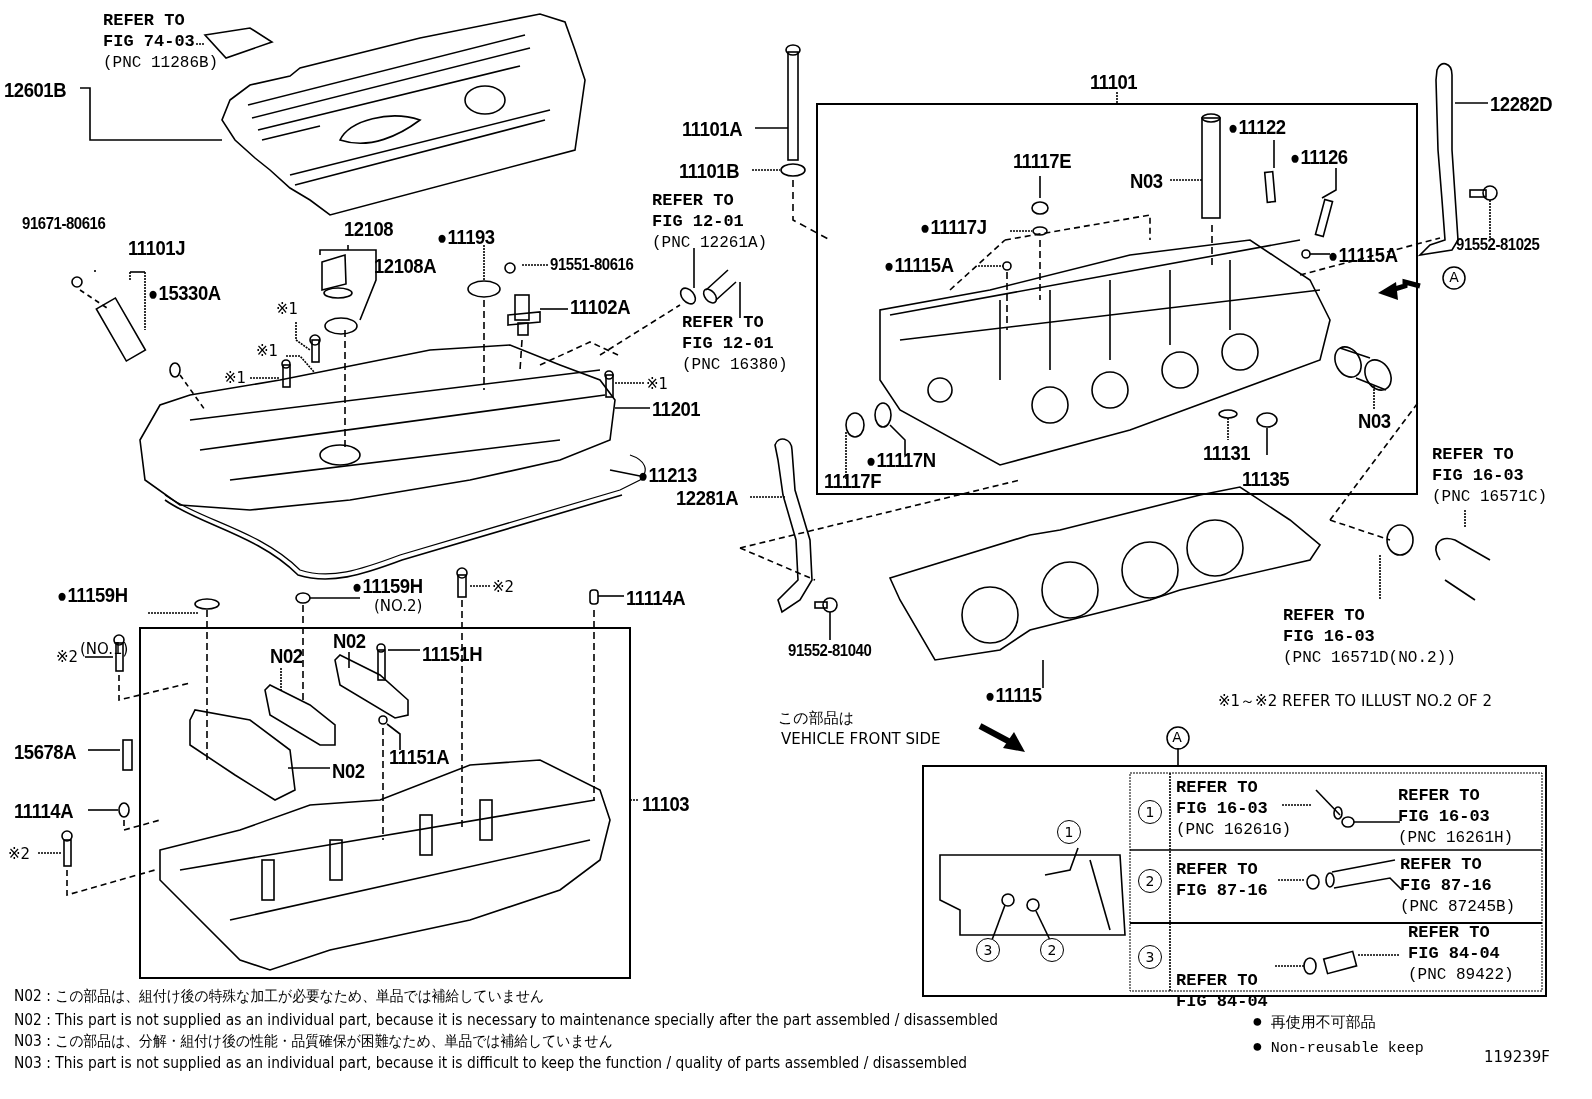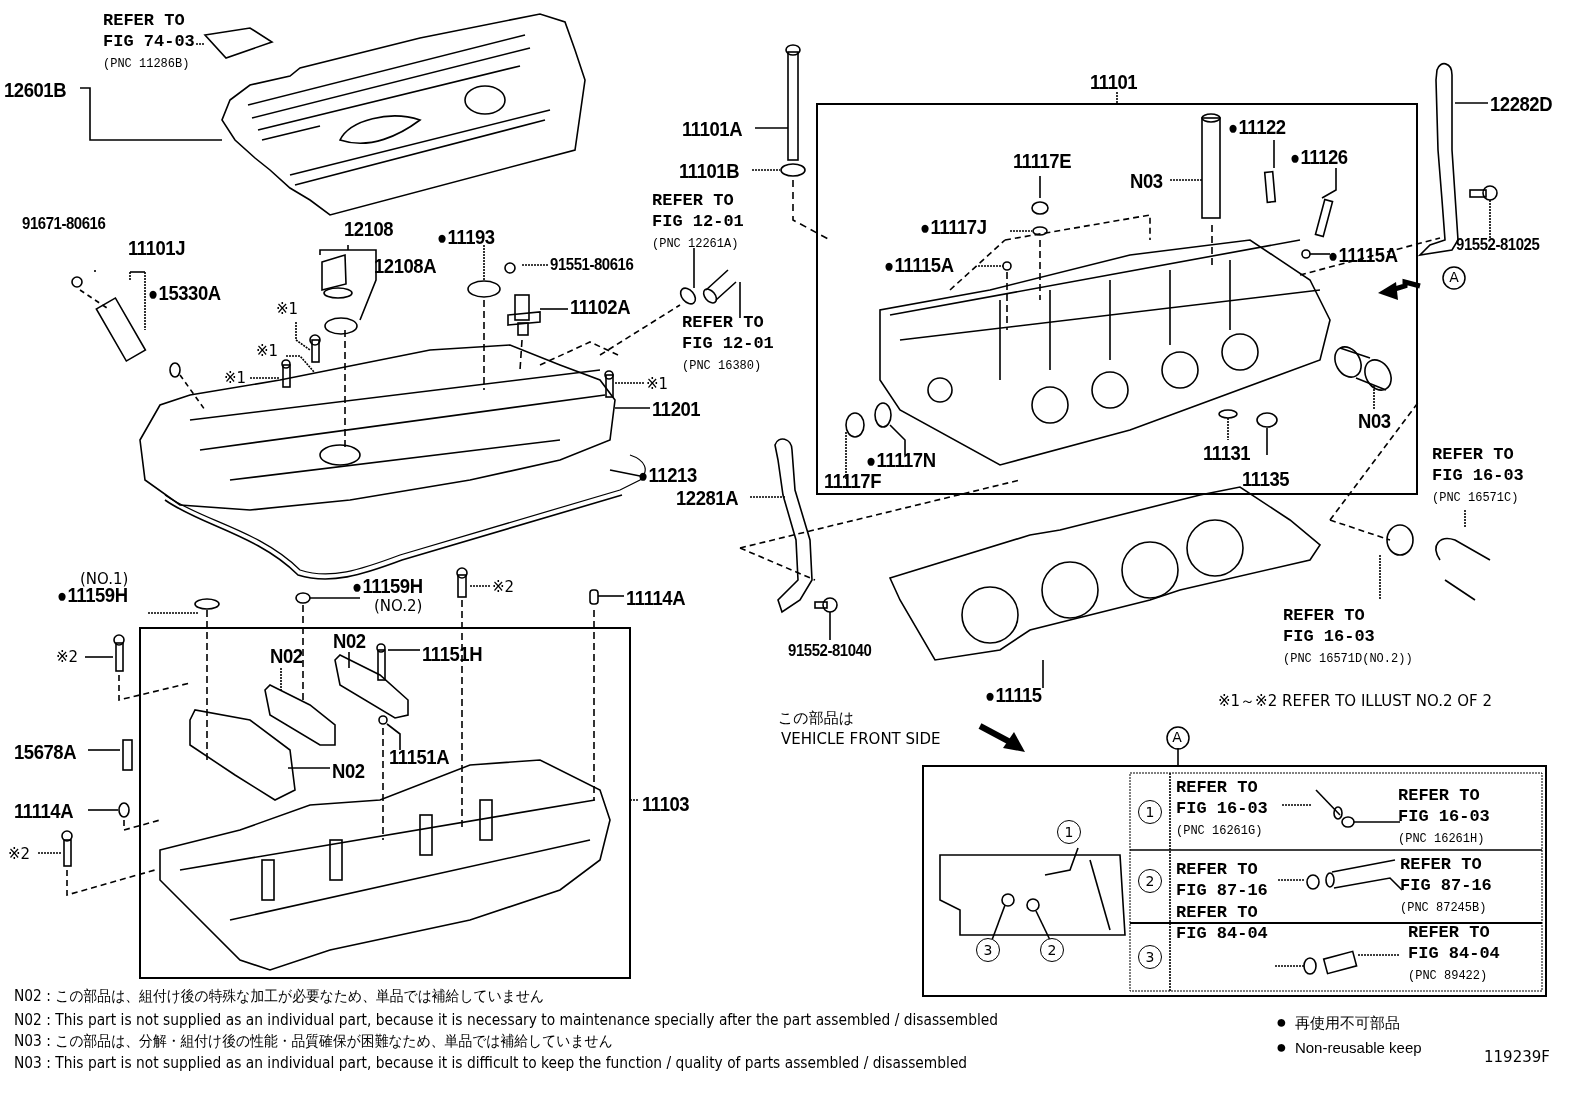--- a/index.html
+++ b/index.html
@@ -3,27 +3,27 @@
 <meta charset="utf-8">
 <style>
   html, body { margin:0; padding:0; background:#ffffff; }
   body { width:1592px; height:1099px; position:relative; overflow:hidden;
          font-family:"Liberation Sans", sans-serif; color:#000; }
   #canvas { position:absolute; left:0; top:0; width:1592px; height:1099px; }
   .lbl { position:absolute; font-family:"Liberation Sans Narrow","Liberation Sans", sans-serif;
          font-weight:bold; font-size:21px; letter-spacing:-0.5px; white-space:nowrap; line-height:1; transform:scaleX(0.88); transform-origin:left top; }
   .ref { position:absolute; font-family:"Liberation Mono","DejaVu Sans Mono", monospace;
          font-weight:bold; font-size:17px; line-height:21px; white-space:pre; }
-  .ref .pnc { font-weight:normal; font-size:12px; }
+  .ref .pnc { font-weight:normal; font-size:16px; }
   .note { position:absolute; font-family:"DejaVu Sans", sans-serif; font-size:15px; white-space:nowrap; transform:scaleX(0.92); transform-origin:left top; }
   .small { position:absolute; font-family:"DejaVu Sans", sans-serif; font-size:15px; white-space:nowrap; }
   .dot::before { content:"●"; font-size:19px; margin-right:1px; }
   .circ { position:absolute; width:22px; height:22px; border:1.5px solid #000; border-radius:50%;
           font-family:"DejaVu Sans", sans-serif; font-size:14px; text-align:center; line-height:22px; background:#fff; }
-  .legend-row { position:absolute; font-family:Liberation Sans, sans-serif; font-size:15px; white-space:nowrap;margin-left:24px; }
+  .legend-row { position:absolute; font-family:Liberation Mono, monospace; font-size:15px; white-space:nowrap; }
   .legend-row .bullet { font-size:18px; margin-right:8px; }
 </style>
 </head>
 <body>
 
 <svg id="canvas" viewBox="0 0 1592 1099" xmlns="http://www.w3.org/2000/svg" fill="none" stroke="#000" stroke-width="1.6">
 
   <g>
     <path d="M230,100 L250,85 L290,76 L300,68 L420,38 L540,14 L565,22 L575,50 L585,80 L575,150 L330,215 L310,200 L290,188 L270,170 L255,158 L235,140 L222,120 Z"></path>
     <path d="M248,105 L525,35"></path>
@@ -360,21 +360,21 @@
 <div class="ref" style="left:1432px;top:444px"><span>REFER TO</span>
 <span>FIG 16-03</span>
 <span class="pnc">(PNC 16571C)</span></div>
 <div class="ref" style="left:1283px;top:605px"><span>REFER TO</span>
 <span>FIG 16-03</span>
 <span class="pnc">(PNC 16571D(NO.2))</span></div>
 
 <div class="small" style="left:1218px;top:692px">※1～※2  REFER TO ILLUST NO.2 OF 2</div>
 
 <div class="lbl dot" style="left:57px;top:584px">11159H</div>
-<div class="small" style="left:80px;top:570px">(NO.1)</div>
+<div class="small" style="left:80px;top:640px">(NO.1)</div>
 <div class="lbl dot" style="left:352px;top:575px">11159H</div>
 <div class="small" style="left:374px;top:597px">(NO.2)</div>
 <div class="small" style="left:492px;top:578px">※2</div>
 <div class="lbl" style="left:626px;top:587px">11114A</div>
 <div class="small" style="left:56px;top:648px">※2</div>
 <div class="lbl" style="left:270px;top:645px">N02</div>
 <div class="lbl" style="left:333px;top:630px">N02</div>
 <div class="lbl" style="left:422px;top:643px">11151H</div>
 <div class="lbl" style="left:389px;top:746px">11151A</div>
 <div class="lbl" style="left:332px;top:760px">N02</div>
@@ -397,21 +397,21 @@
 <div class="ref" style="left:1398px;top:785px"><span>REFER TO</span>
 <span>FIG 16-03</span>
 <span class="pnc">(PNC 16261H)</span></div>
 
 <div class="ref" style="left:1176px;top:859px"><span>REFER TO</span>
 <span>FIG 87-16</span></div>
 <div class="ref" style="left:1400px;top:854px"><span>REFER TO</span>
 <span>FIG 87-16</span>
 <span class="pnc">(PNC 87245B)</span></div>
 
-<div class="ref" style="left:1176px;top:902px"><span>REFER TO</span>
+<div class="ref" style="left:1176px;top:970px"><span>REFER TO</span>
 <span>FIG 84-04</span></div>
 <div class="ref" style="left:1408px;top:922px"><span>REFER TO</span>
 <span>FIG 84-04</span>
 <span class="pnc">(PNC 89422)</span></div>
 
 <div class="circ" style="left:1057px;top:820px">1</div>
 <div class="circ" style="left:1040px;top:938px">2</div>
 <div class="circ" style="left:976px;top:938px">3</div>
 
 <div class="note" style="left:14px;top:987px">N02 : この部品は、組付け後の特殊な加工が必要なため、単品では補給していません</div>

